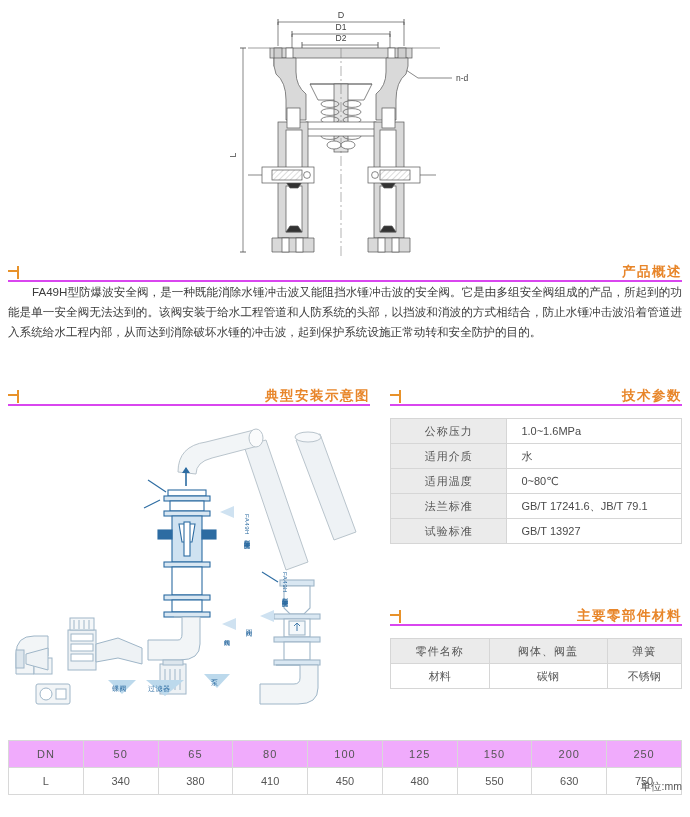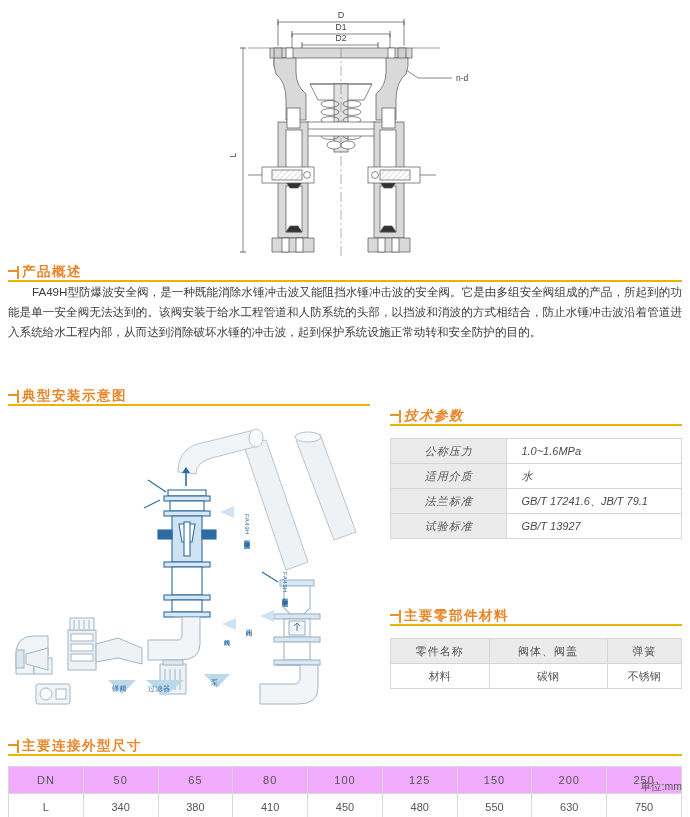--- a/index.html
+++ b/index.html
@@ -12,21 +12,22 @@
     overflow: hidden;
   }
   .page { position: relative; width: 690px; height: 817px; }
 
   
   .sec-head {
     position: relative;
     display: flex;
     align-items: flex-end;
     height: 26px;
-    border-bottom: 2px solid #eab308;
+    border-bottom: 2px solid #d946ef;
+    justify-content: space-between;
   }
   .sec-tick {
     width: 12px; height: 14px;
     position: relative;
     margin-right: 2px;
     flex: 0 0 auto;
   }
   .sec-tick::before {
     content: "";
     position: absolute; left: 0; top: 4px;
@@ -54,21 +55,21 @@
   .ov-body {
     font-size: 11.6px;
     line-height: 20px;
     text-indent: 24px;
     text-align: justify;
     color: #3b3b3b;
   }
 
   
   .col-left { position: absolute; left: 8px; top: 380px; width: 362px; }
-  .col-right { position: absolute; left: 390px; top: 400px; width: 292px; font-style: italic; }
+  .col-right { position: absolute; left: 390px; top: 380px; width: 292px; }
   .col-right-2 { position: absolute; left: 390px; top: 600px; width: 292px; }
 
   .diag-wrap { position: relative; width: 362px; height: 300px; margin-top: 6px; }
 
   
   table.t { border-collapse: collapse; width: 100%; margin-top: 12px; }
   table.t td, table.t th {
     border: 1px solid #d6d6d6;
     font-size: 11px;
     font-weight: normal;
@@ -389,20 +390,24 @@
       <tbody>
         <tr>
           <td class="k">公称压力</td>
           <td class="v">1.0~1.6MPa</td>
         </tr>
         <tr>
           <td class="k">适用介质</td>
           <td class="v">水</td>
         </tr>
         <tr>
+          <td class="k">适用温度</td>
+          <td class="v">0~80℃</td>
+        </tr>
+        <tr>
           <td class="k">法兰标准</td>
           <td class="v">GB/T 17241.6、JB/T 79.1</td>
         </tr>
         <tr>
           <td class="k">试验标准</td>
           <td class="v">GB/T 13927</td>
         </tr>
       </tbody>
     </table>
   </section>
@@ -424,24 +429,20 @@
         <tr>
           <td>材料</td>
           <td>碳钢</td>
           <td>不锈钢</td>
         </tr>
       </tbody>
     </table>
   </section>
 
   <section class="dims">
-    <div class="sec-head">
-      <span class="sec-tick"></span>
-      <span class="sec-title">主要连接外型尺寸</span>
-    </div>
     <span class="unit-note">单位:mm</span>
     <table class="td2">
       <tbody>
         <tr class="hdr">
           <td>DN</td>
           <td>50</td>
           <td>65</td>
           <td>80</td>
           <td>100</td>
           <td>125</td>

